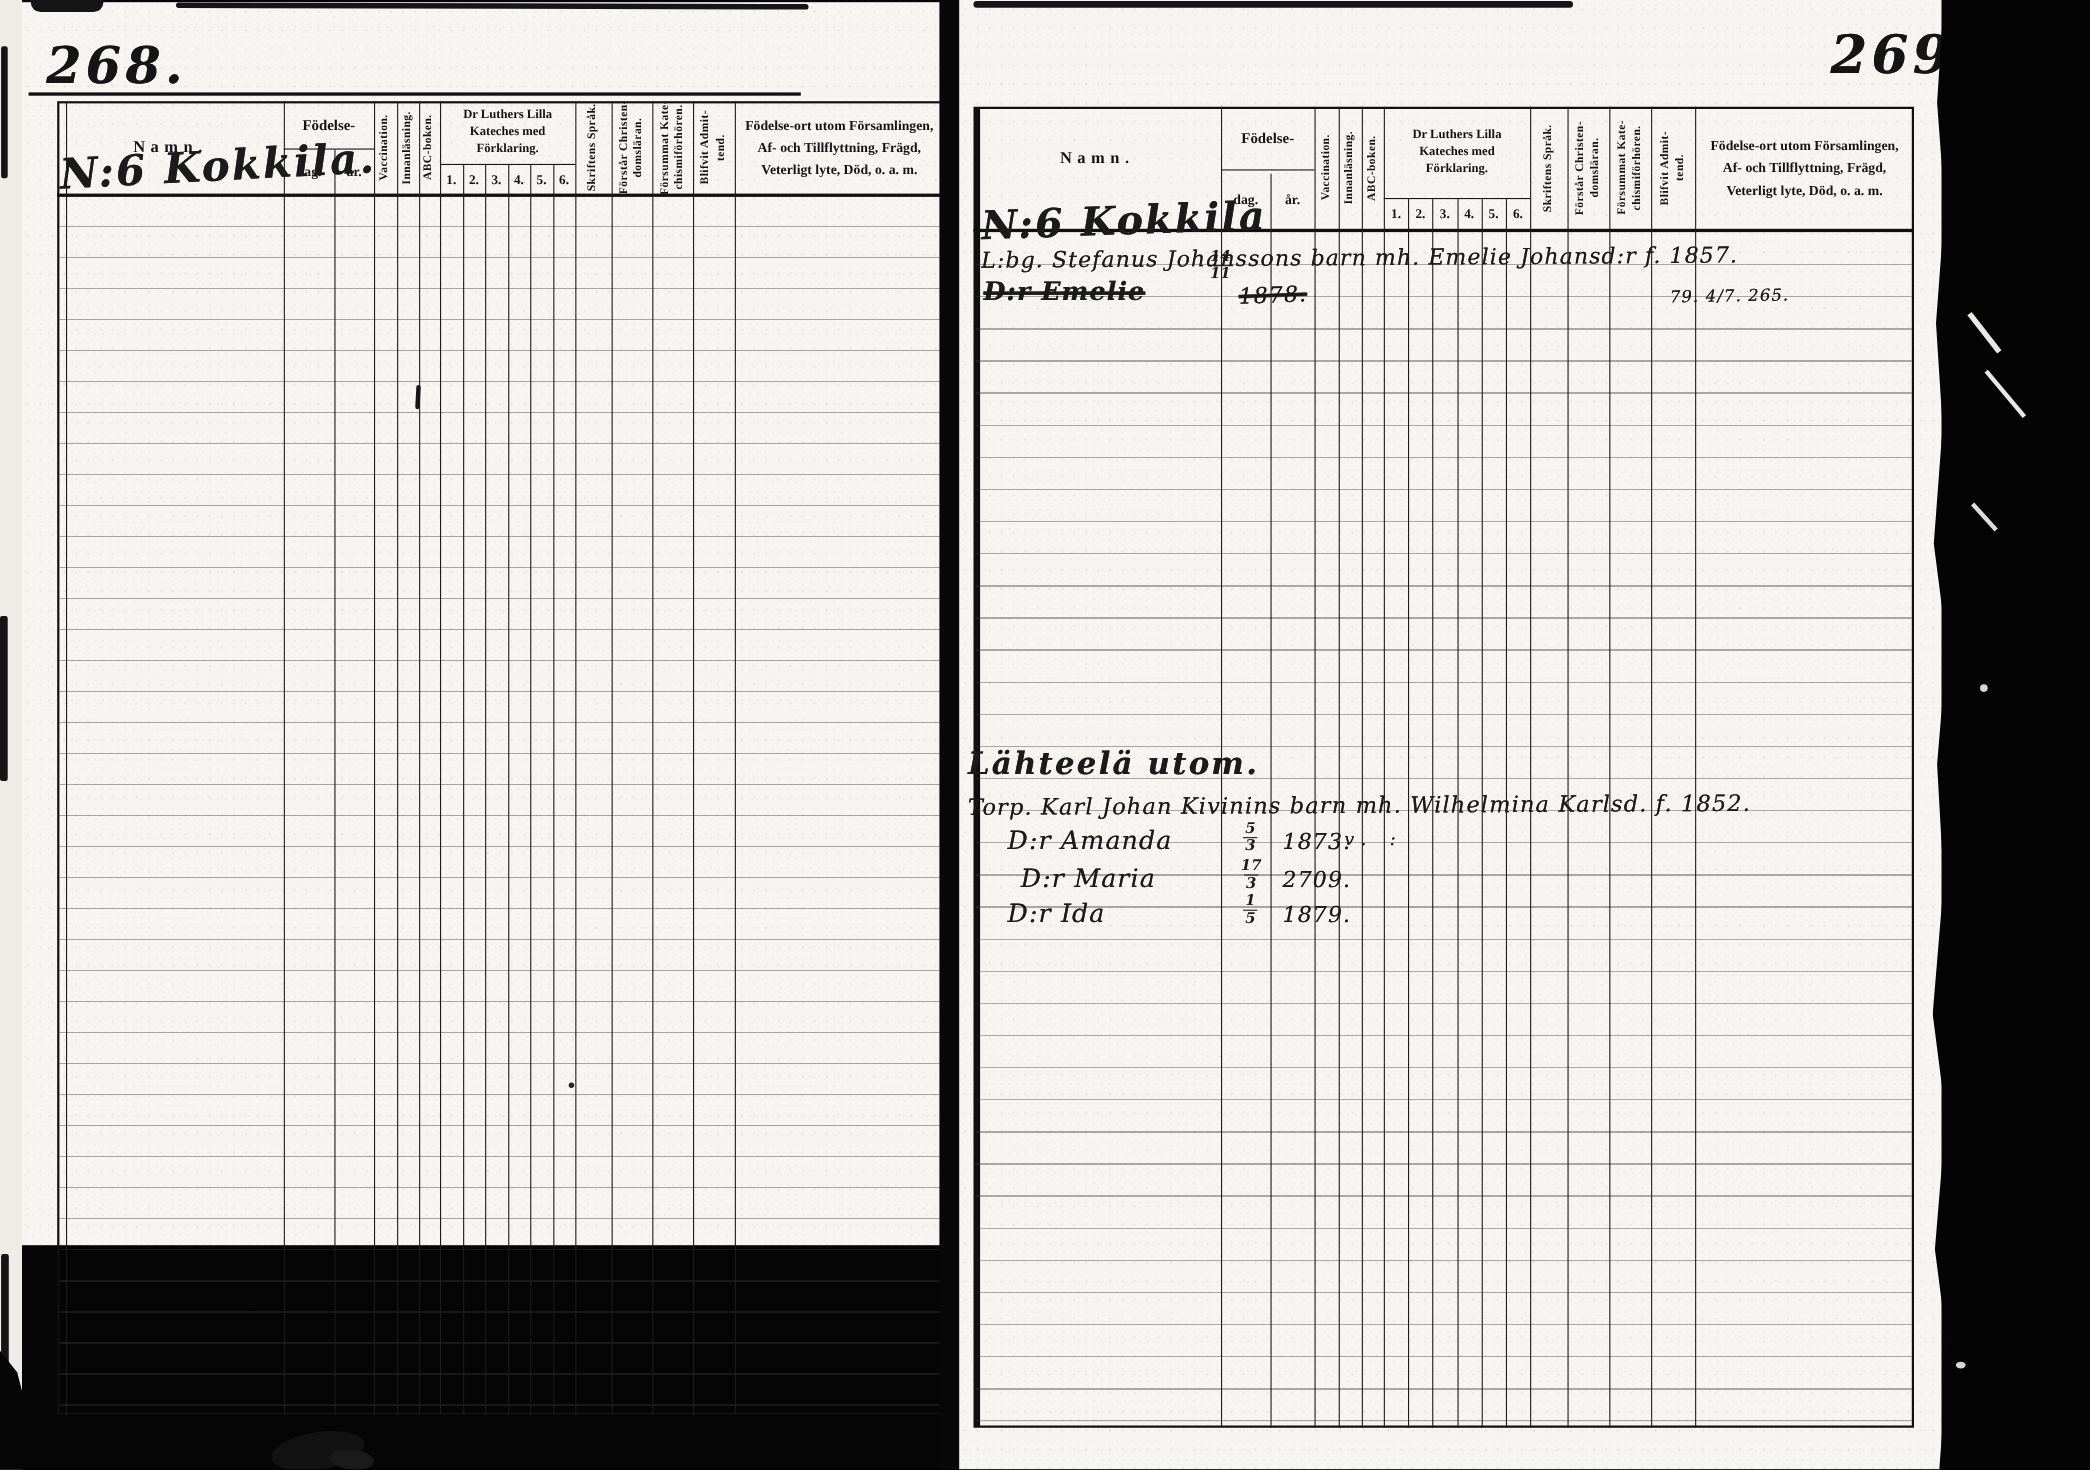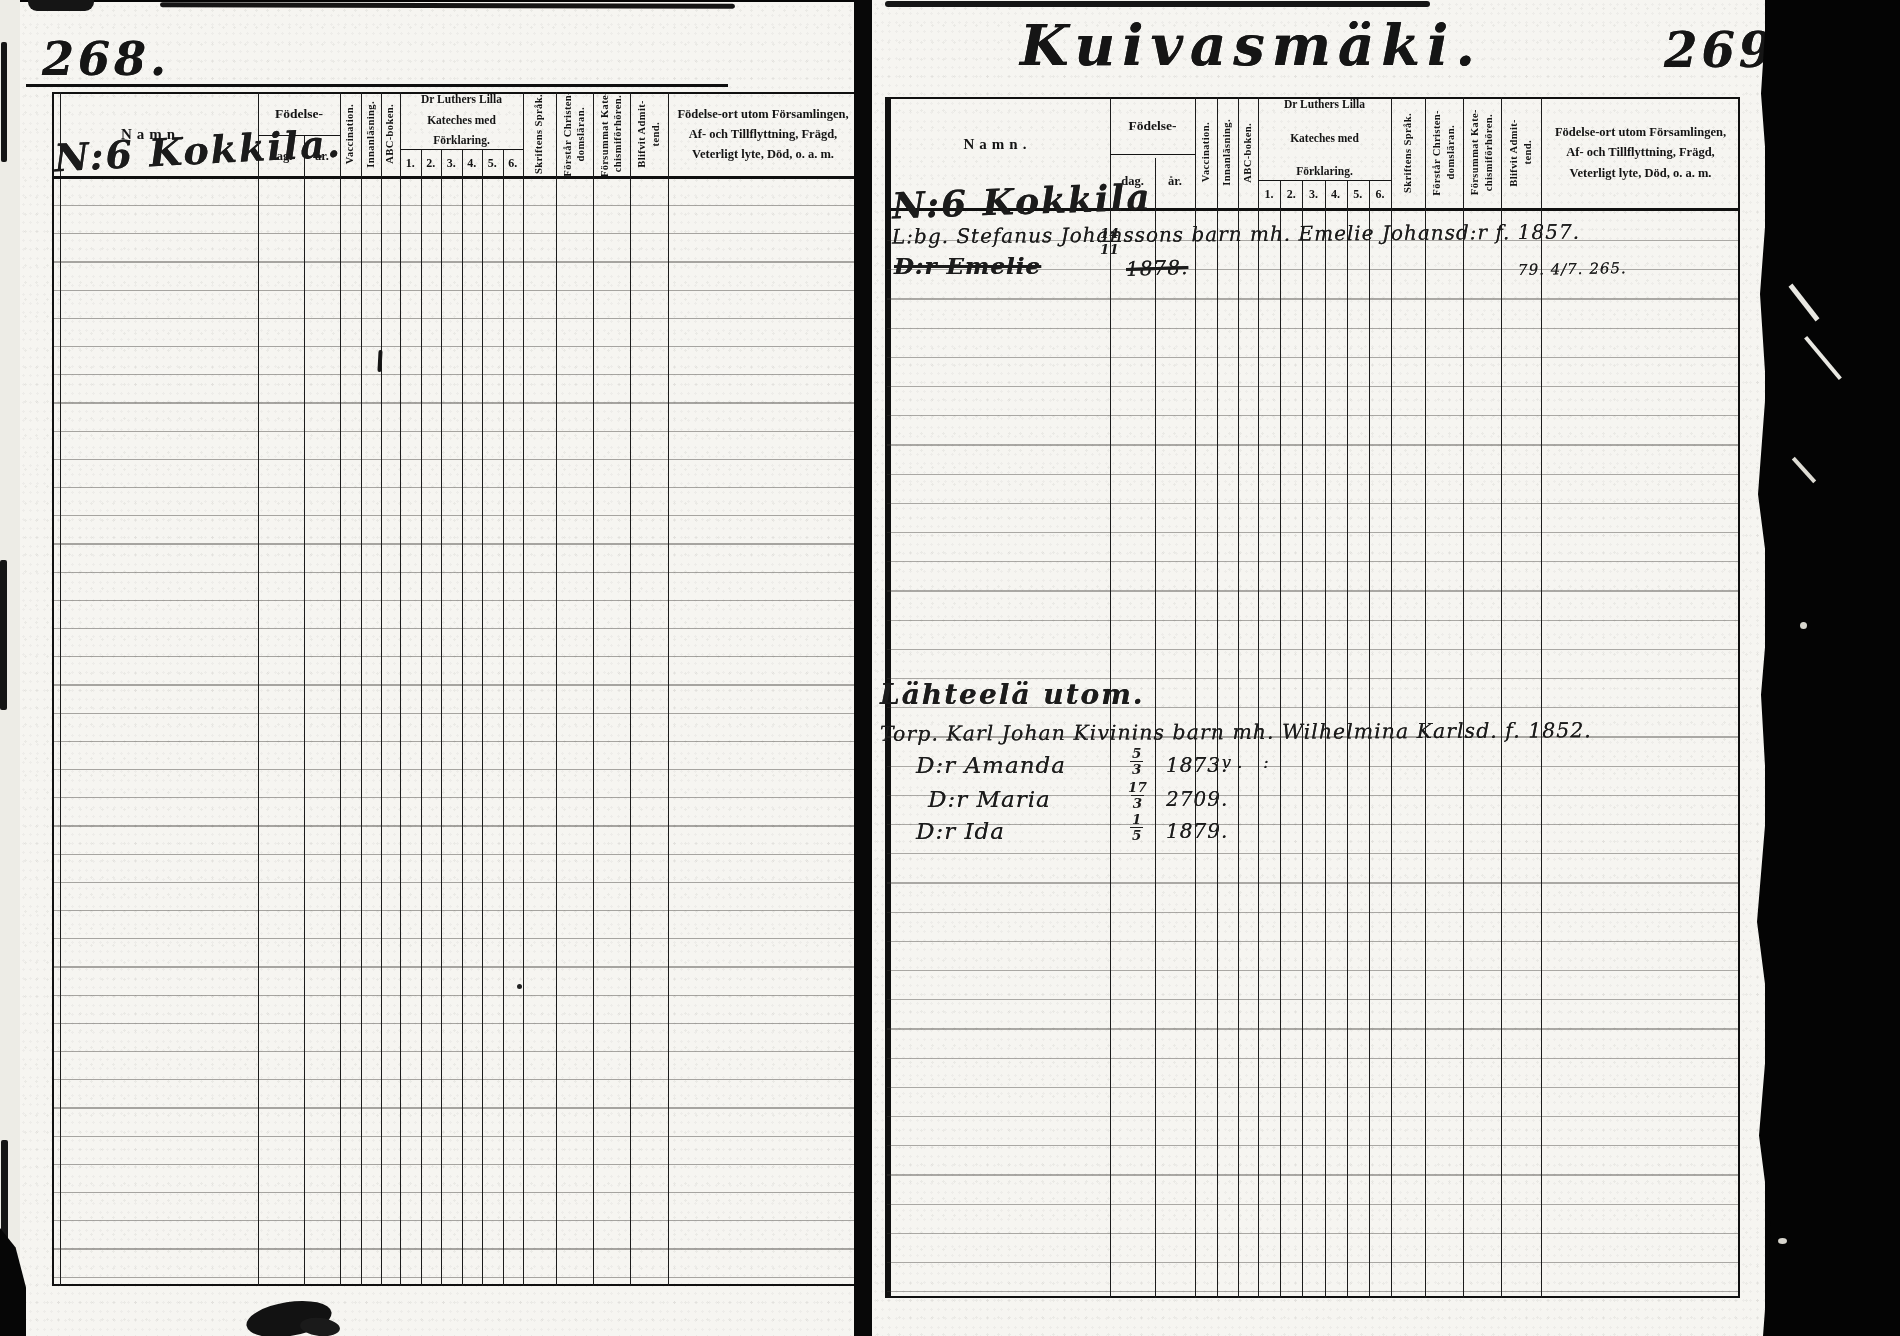--- a/index.html
+++ b/index.html
@@ -34,39 +34,39 @@
   .fgroup{flex-direction:column;align-items:stretch;justify-content:flex-start;}
   .ftop{display:flex;align-items:center;justify-content:center;font-size:13.5px;
         border-bottom:1.5px solid #141414;box-sizing:border-box;}
   .fbottom{display:flex;flex:1;}
   .fbottom span{display:flex;align-items:center;justify-content:center;font-size:12.5px;}
   .vwrap{display:flex;align-items:center;justify-content:center;}
   .vwrap2{display:flex;flex-direction:row;gap:1px;align-items:center;justify-content:center;}
   .vtext{writing-mode:vertical-rl;transform:rotate(180deg);font-size:10.5px;letter-spacing:.4px;
          white-space:nowrap;line-height:1.15;}
   .katgroup{flex-direction:column;align-items:stretch;justify-content:flex-start;}
-  .kat-title{display:flex;flex-direction:column;align-items:center;justify-content:space-between;
+  .kat-title{display:flex;flex-direction:column;align-items:center;justify-content:center;
              font-size:11.5px;line-height:1.35;border-bottom:1.5px solid #141414;box-sizing:border-box;}
   .kat-nums{display:flex;flex:1;}
   .kat-nums span{flex:1;display:flex;align-items:center;justify-content:center;font-size:12px;}
   .sista{flex-direction:column;font-size:12.5px;line-height:1.62;text-align:center;}
   .mark{position:absolute;background:#151515;border-radius:2px;}
   .dot{position:absolute;background:#232323;border-radius:50%;}
 </style>
 </head>
 <body>
 
 <div id="stage">
 
   <div class="abs" style="left:0;top:0;width:20px;height:1336px;background:#edece6;"></div>
   <div class="mark" style="left:1px;top:42px;width:6px;height:120px;"></div>
   <div class="mark" style="left:0;top:560px;width:7px;height:150px;"></div>
   <div class="mark" style="left:1px;top:1140px;width:7px;height:196px;"></div>
 
-  <div class="page" style="left:20px;top:2px;width:840px;height:1334px;">
+  <div class="page" style="left:20px;top:2px;width:840px;height:1130px;">
 
     <span class="script" style="left:22px;top:30px;font-size:46px;">268.</span>
     <div class="hline" style="left:6px;top:82px;width:702px;height:3px;"></div>
 
     <div class="tframe" style="left:32px;top:90px;width:806px;height:1194px;"></div>
     <div class="vline" style="left:40px;top:90px;height:1194px;border-left-width:1px;"></div>
     <div class="hline" style="left:32px;top:174px;width:806px;height:2.5px;"></div>
     <div class="rules" style="left:34px;top:176px;width:802px;height:1106px;"></div>
 
     <div class="vline" style="left:238px;top:90px;height:1194px;"></div>
@@ -143,21 +143,20 @@
 
     <div class="hw heavy" style="left:34px;top:126px;font-size:38px;letter-spacing:2px;transform:rotate(-3deg);">N:6 Kokkila.</div>
     <div class="mark" style="left:358px;top:348px;width:4px;height:22px;transform:rotate(3deg);"></div>
     <div class="dot" style="left:497px;top:982px;width:5px;height:5px;"></div>
   </div>
 
   <div class="abs" style="left:854px;top:0;width:24px;height:1336px;background:#080808;"></div>
 
   <div class="page" style="left:872px;top:0;width:893px;height:1336px;">
 
-    <span class="script" style="left:148px;top:12px;font-size:56px;letter-spacing:7px;">Kuivasmäki.</span>
     <span class="script" style="left:792px;top:22px;font-size:48px;">269.</span>
 
     <div class="tframe" style="left:13px;top:97px;width:855px;height:1201px;border-left-width:6px;"></div>
     <div class="hline" style="left:13px;top:208px;width:855px;height:2.5px;"></div>
     <div class="rules r2" style="left:15px;top:212px;width:851px;height:1080px;"></div>
 
     <div class="vline" style="left:238px;top:97px;height:1201px;"></div>
     <div class="vline" style="left:283px;top:158px;height:1140px;"></div>
     <div class="vline" style="left:323px;top:97px;height:1201px;"></div>
     <div class="vline" style="left:345px;top:97px;height:1201px;"></div>

